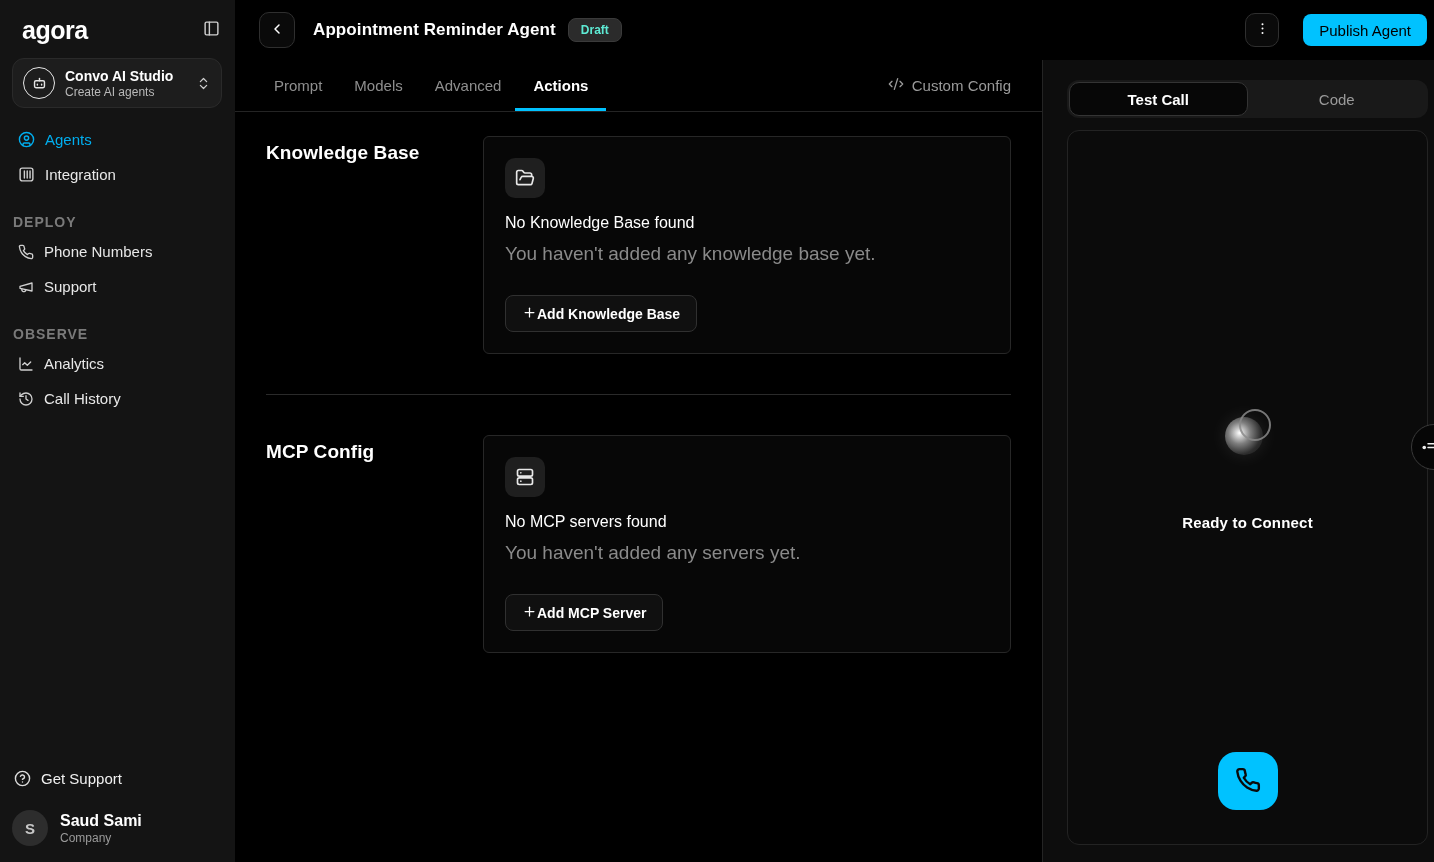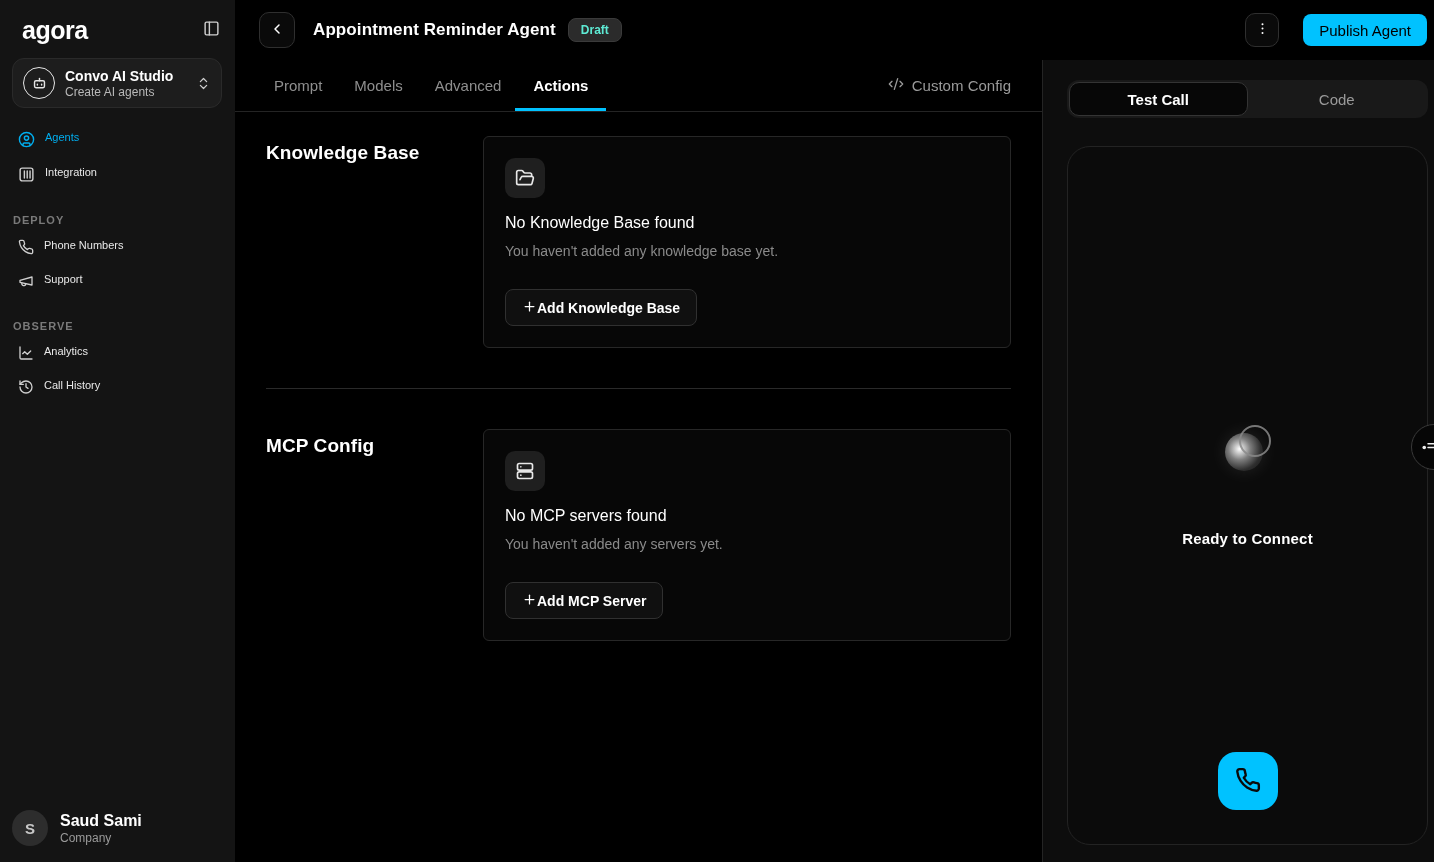--- a/index.html
+++ b/index.html
@@ -21,26 +21,26 @@
   .logo-row{display:flex;align-items:center;justify-content:space-between;padding:2px 2px 0 10px;height:34px;}
   .logo{font-size:25px;font-weight:700;letter-spacing:-0.5px;line-height:1;}
   .icon-btn-plain{background:none;border:none;color:#cfcfcf;cursor:pointer;display:flex;align-items:center;}
   .ws-card{margin-top:12px;background:#1D1D1D;border:1px solid #2a2a2a;border-radius:12px;display:flex;align-items:center;gap:10px;padding:8px 10px;cursor:pointer;}
   .ws-avatar{width:32px;height:32px;border-radius:50%;border:1.5px solid #e6e6e6;display:flex;align-items:center;justify-content:center;color:#e6e6e6;flex:0 0 auto;}
   .ws-text{flex:1;min-width:0;}
   .ws-name{font-size:14px;font-weight:700;}
   .ws-sub{font-size:12px;color:#b9b9b9;margin-top:1px;}
   .ws-chevrons{color:#cfcfcf;display:flex;}
   .nav{margin-top:14px;display:flex;flex-direction:column;}
-  .nav-item{display:flex;align-items:flex-start;gap:10px;padding:9px 6px;border-radius:8px;font-size:11px;color:#e8e8e8;cursor:pointer;}
+  .nav-item{display:flex;align-items:flex-end;gap:10px;padding:9px 6px;border-radius:8px;font-size:15px;color:#e8e8e8;cursor:pointer;}
   .nav-item .nicon{display:flex;color:#cfcfcf;}
   .nav-item.active{color:var(--accent-nav);}
   .nav-item.active .nicon{color:var(--accent-nav);}
   .side-section{margin-top:22px;}
-  .side-label{font-size:11px;letter-spacing:1px;color:#7a7a7a;padding:0 0 4px 1px;font-weight:600;}
+  .side-label{font-size:14px;letter-spacing:1px;color:#7a7a7a;padding:0 0 4px 1px;font-weight:600;}
   .side-footer{margin-top:auto;display:flex;flex-direction:column;gap:6px;}
   .support-item{display:flex;align-items:center;gap:10px;padding:9px 2px;font-size:15px;color:#f0f0f0;cursor:pointer;}
   .support-item .nicon{display:flex;color:#dcdcdc;}
   .user-row{display:flex;align-items:center;gap:12px;padding:8px 0 2px 0;cursor:pointer;}
   .avatar{width:36px;height:36px;border-radius:50%;background:#2d2d2d;color:#c9c9c9;display:flex;align-items:center;justify-content:center;font-size:15px;font-weight:600;}
   .user-name{font-size:16px;font-weight:700;}
   .user-org{font-size:12px;color:#9a9a9a;margin-top:1px;}
 
   
   .main{flex:1;display:flex;flex-direction:column;min-width:0;}
@@ -60,30 +60,30 @@
   .tab.active{color:#fff;font-weight:700;}
   .tab.active::after{content:"";position:absolute;left:-18px;right:-18px;bottom:0;height:3px;background:var(--accent);}
   .custom-config{margin-left:auto;display:flex;align-items:center;gap:8px;color:#9a9a9a;font-size:15px;cursor:pointer;}
 
   .content{flex:1;padding:24px 31px;overflow:hidden;}
   .section-row{display:flex;align-items:flex-start;}
   .section-title{width:217px;min-width:217px;font-size:19px;font-weight:600;letter-spacing:0.1px;padding-top:6px;}
   .empty-card{flex:1;background:#070707;border:1px solid var(--card-border);border-radius:6px;padding:21px;}
   .tile-icon{width:40px;height:40px;border-radius:10px;background:#1f1f1f;display:flex;align-items:center;justify-content:center;color:#e8e8e8;}
   .empty-title{font-size:16px;font-weight:500;margin-top:16px;}
-  .empty-sub{font-size:14px;color:#8a8a8a;margin-top:11px;}
+  .empty-sub{font-size:19px;color:#8a8a8a;margin-top:11px;}
   .add-btn{margin-top:30px;display:inline-flex;align-items:center;height:37px;padding:0 16px;background:#101010;border:1px solid #303030;border-radius:8px;color:#fff;font-size:14px;font-weight:600;cursor:pointer;font-family:inherit;}
   .divider{border:none;border-top:1px solid #2a2a2a;margin:40px 0;}
 
   
   .right-panel{flex:1;background:var(--panel-bg);padding:20px 6px 17px 24px;display:flex;flex-direction:column;position:relative;}
   .segmented{display:flex;background:#191919;border-radius:12px;padding:2px;height:38px;min-height:38px;}
   .segment{flex:1;display:flex;align-items:center;justify-content:center;font-size:15px;color:#9a9a9a;border-radius:10px;cursor:pointer;border:1px solid transparent;}
   .segment.active{background:#070707;border:1px solid #343434;color:#fff;font-weight:700;}
-  .call-card{flex:1;margin-top:28px;border:1px solid #232323;border-radius:23px;background:#0b0b0b;position:relative;}
+  .call-card{flex:1;margin-top:12px;border:1px solid #232323;border-radius:12px;background:#0b0b0b;position:relative;}
   .orb{position:absolute;left:50%;top:278px;transform:translateX(-50%);width:46px;height:46px;}
   .orb .sphere{position:absolute;left:0;bottom:0;width:38px;height:38px;border-radius:50%;
     background:radial-gradient(circle at 38% 42%, #ffffff 0%, #d8d8d8 10%, #7e7e7e 34%, #2e2e2e 66%, #141414 100%);
     box-shadow:0 0 18px rgba(255,255,255,0.10);}
   .orb .ring{position:absolute;right:0;top:0;width:32px;height:32px;border-radius:50%;border:2px solid #8a8a8a;opacity:0.85;}
   .ready-text{position:absolute;left:0;right:0;top:383px;text-align:center;font-size:15px;font-weight:700;letter-spacing:0.2px;}
   .call-btn{position:absolute;left:50%;bottom:34px;transform:translateX(-50%);width:60px;height:58px;border-radius:18px;
     background:var(--accent);border:none;display:flex;align-items:center;justify-content:center;color:#0a0a0a;cursor:pointer;}
 
   .edge-fab{position:fixed;right:-23px;top:424px;width:46px;height:46px;border-radius:50%;background:#060606;border:1px solid #3a3a3a;display:flex;align-items:center;justify-content:flex-start;padding-left:7px;color:#f0f0f0;cursor:pointer;z-index:50;}
@@ -189,20 +189,30 @@
               <path d="M3 12a9 9 0 1 0 9-9 9.75 9.75 0 0 0-6.74 2.74L3 8"></path>
               <path d="M3 3v5h5"></path>
               <path d="M12 7v5l3 2"></path>
             </svg>
         </span>
         <span>Call History</span>
       </div>
     </div>
 
     <div class="side-footer">
+      <div class="support-item">
+        <span class="nicon">
+          <svg width="17" height="17" viewBox="0 0 24 24" fill="none" stroke="currentColor" stroke-width="2" stroke-linecap="round" stroke-linejoin="round">
+              <circle cx="12" cy="12" r="10"></circle>
+              <path d="M9.09 9a3 3 0 0 1 5.83 1c0 2-3 3-3 3"></path>
+              <path d="M12 17h.01"></path>
+            </svg>
+        </span>
+        <span>Get Support</span>
+      </div>
       <div class="user-row">
         <span class="avatar">S</span>
         <span>
           <div class="user-name">Saud Sami</div>
           <div class="user-org">Company</div>
         </span>
       </div>
     </div>
   </aside>
 

